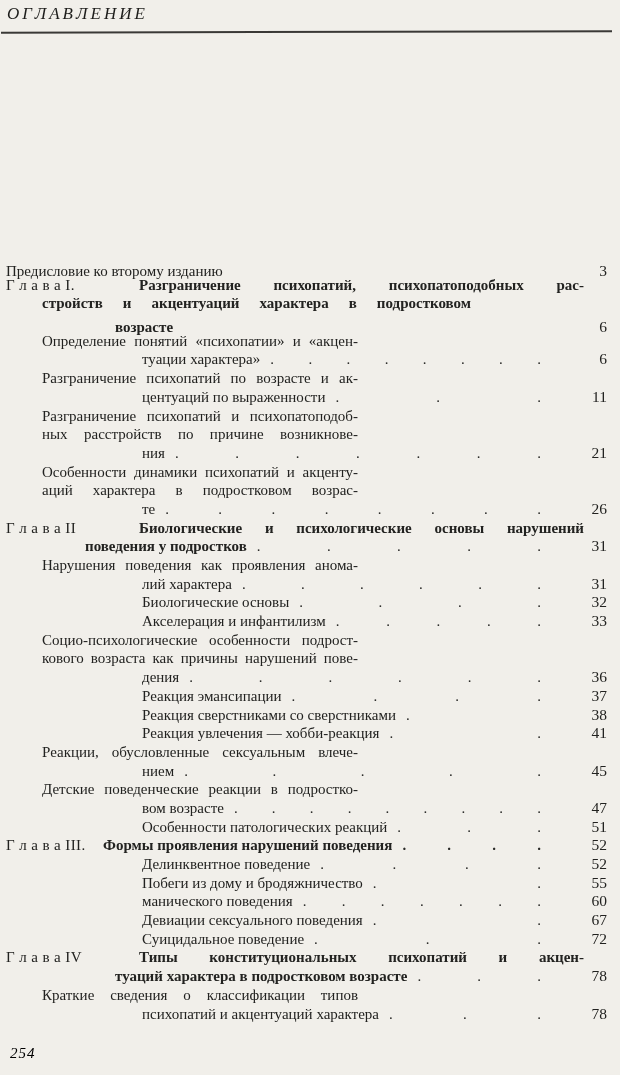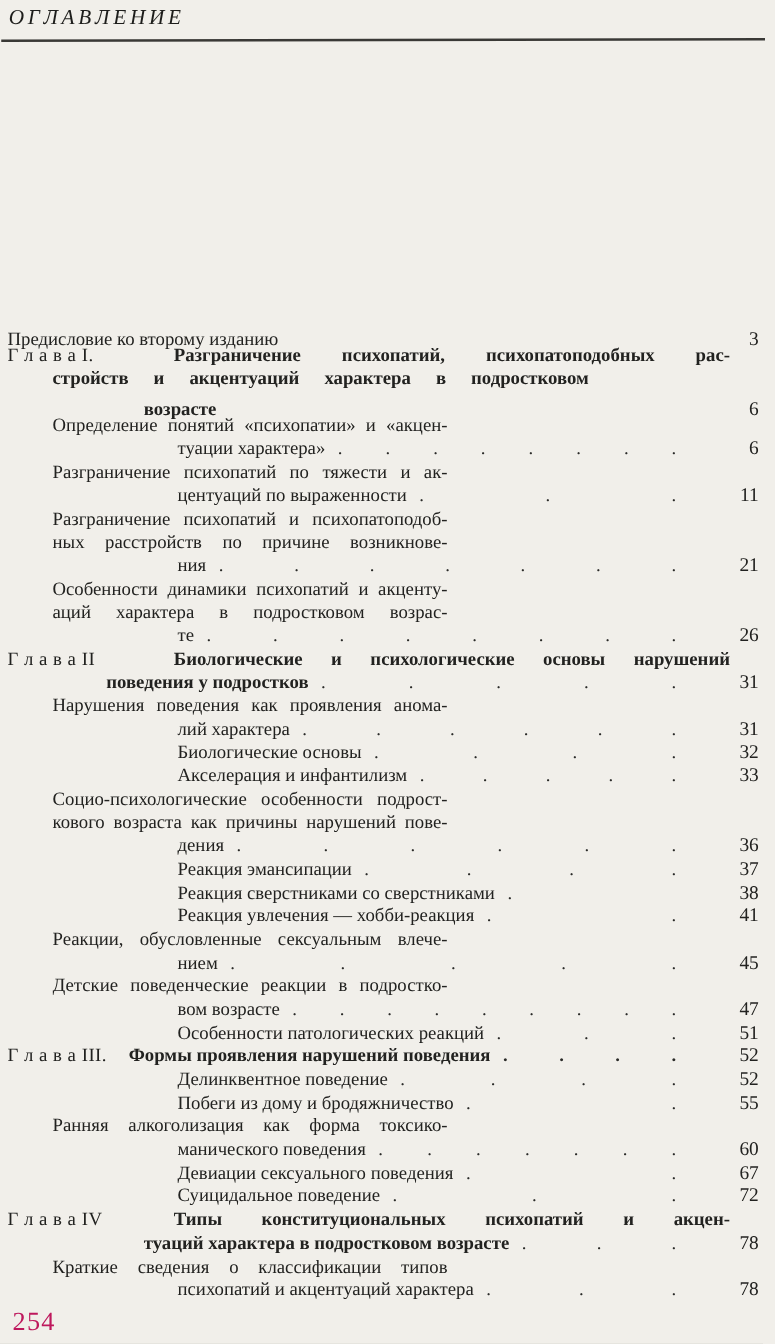--- a/index.html
+++ b/index.html
@@ -77,23 +77,24 @@
     color: #2a2a28;
   }
   .pageno {
     flex: 0 0 32px;
     text-align: right;
     font-size: 15.5px;
   }
   
   .folio {
     position: absolute; top: 1045px; left: 10px;
-    font-size: 21px;
+    font-size: 15px;
     letter-spacing: 1px;
-    color: #be185d;
+    color: #000000;
+    font-style: italic;
   }
 </style>
 </head>
 <body>
 
 <div class="page">
   <div class="hdr-title">ОГЛАВЛЕНИЕ</div>
   <div class="hdr-rule"></div>
   <div class="toc" id="toc">
       <div class="line preface">
@@ -124,21 +125,21 @@
 
   </div>
       <div class="line section">
 
     <span class="text">туации характера»</span>
     <span class="dots">. . . . . . . .</span>
     <span class="pageno">6</span>
   </div>
       <div class="line section">
 
-    <span class="text just">Разграничение психопатий по тяжести и ак-</span>
+    <span class="text just">Разграничение психопатий по возрасте и ак-</span>
 
   </div>
       <div class="line section">
 
     <span class="text">центуаций по выраженности</span>
     <span class="dots">. . .</span>
     <span class="pageno">11</span>
   </div>
       <div class="line section">
 
@@ -281,25 +282,20 @@
     <span class="pageno">52</span>
   </div>
       <div class="line section">
 
     <span class="text">Побеги из дому и бродяжничество</span>
     <span class="dots">. .</span>
     <span class="pageno">55</span>
   </div>
       <div class="line section">
 
-    <span class="text just">Ранняя алкоголизация как форма токсико-</span>
-
-  </div>
-      <div class="line section">
-
     <span class="text">манического поведения</span>
     <span class="dots">. . . . . . .</span>
     <span class="pageno">60</span>
   </div>
       <div class="line section">
 
     <span class="text">Девиации сексуального поведения</span>
     <span class="dots">. .</span>
     <span class="pageno">67</span>
   </div>

